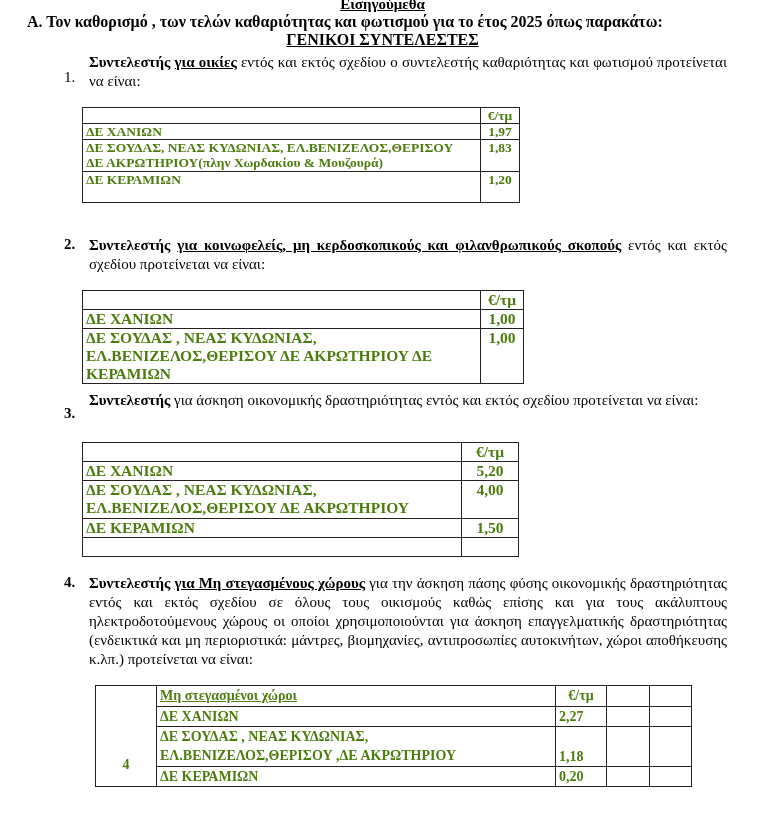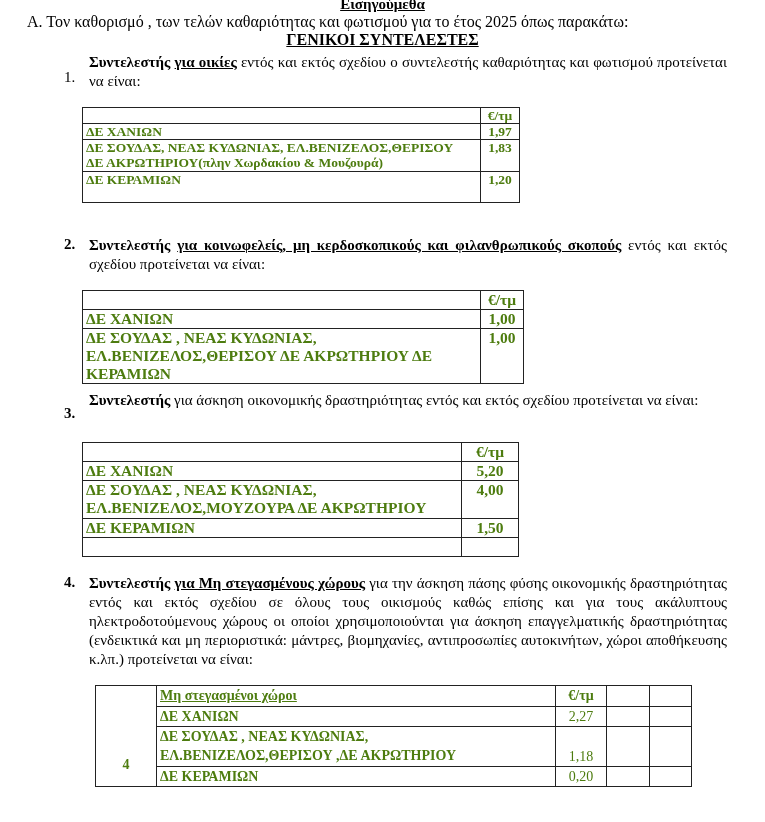--- a/index.html
+++ b/index.html
@@ -4,21 +4,21 @@
 <style>
   html, body { margin: 0; padding: 0; background: #ffffff; }
   body {
     width: 765px; height: 822px; position: relative; overflow: hidden;
     font-family: "Liberation Serif", "DejaVu Serif", serif;
     color: #000;
   }
   .abs { position: absolute; }
   .center { text-align: center; left: 0; width: 765px; }
   .hdr-top { top: -4px; font-size: 15px; font-weight: bold; text-decoration: underline; }
-  .hdr-a { top: 13px; font-size: 16px; font-weight: normal; left: 27px; white-space: nowrap; }
+  .hdr-a { top: 13px; font-size: 16px; font-weight: bold; left: 27px; white-space: nowrap; }
   .hdr-gen { top: 31px; font-size: 16px; font-weight: bold; text-decoration: underline; }
 
   .item-num { font-size: 15px; left: 64px; }
   .item-num.bold { font-weight: bold; }
   .para {
     left: 89px; width: 638px; font-size: 15px; line-height: 19px;
     text-align: justify;
   }
   .para b { font-weight: bold; }
   .para .ul { text-decoration: underline; font-weight: bold; }
@@ -27,21 +27,21 @@
   td {
     border: 1.5px solid #222; padding: 0 3px; vertical-align: top;
     font-family: "Liberation Serif", serif; font-weight: bold; color: #4d7c0f;
   }
   .t1 td { font-size: 13.5px; line-height: 15px; }
   .t1 .val { text-align: center; width: 32px; }
   .t2 td, .t3 td { font-size: 15.5px; line-height: 18px; }
   .t2 .val, .t3 .val { text-align: center; }
   .t4 td { font-size: 14px; line-height: 19px; }
   .t4 .num { text-align: center; vertical-align: bottom; padding-bottom: 12px; font-weight: bold; }
-  .t4 .val { text-align: center; font-weight: normal; vertical-align: bottom; }
+  .t4 .val { font-weight: bold; vertical-align: bottom; }
   .t4 .hdrlabel { text-decoration: underline; }
 </style>
 </head>
 <body>
 
 <div class="abs center hdr-top">Εισηγούμεθα</div>
 <div class="abs hdr-a">Α. Τον καθορισμό , των τελών  καθαριότητας και φωτισμού για το έτος 2025  όπως  παρακάτω:</div>
 <div class="abs center hdr-gen">ΓΕΝΙΚΟΙ ΣΥΝΤΕΛΕΣΤΕΣ</div>
 
 <div class="abs item-num" style="top:69px;">1.</div>
@@ -107,21 +107,21 @@
     <td></td>
     <td class="val" style="width:50px;">€/τμ</td>
   </tr>
   <tr style="height:17px;">
     <td>ΔΕ ΧΑΝΙΩΝ</td>
     <td class="val">5,20</td>
   </tr>
   <tr style="height:38px;">
     <td>
           <div>ΔΕ ΣΟΥΔΑΣ , ΝΕΑΣ ΚΥΔΩΝΙΑΣ,</div>
-          <div>ΕΛ.ΒΕΝΙΖΕΛΟΣ,ΜΟΥΖΟΥΡΑ ΔΕ ΑΚΡΩΤΗΡΙΟΥ</div>
+          <div>ΕΛ.ΒΕΝΙΖΕΛΟΣ,ΘΕΡΙΣΟΥ ΔΕ ΑΚΡΩΤΗΡΙΟΥ</div>
         </td>
     <td class="val">4,00</td>
   </tr>
   <tr style="height:19px;">
     <td>ΔΕ ΚΕΡΑΜΙΩΝ</td>
     <td class="val">1,50</td>
   </tr>
   <tr style="height:19px;">
     <td></td>
     <td class="val"></td>

